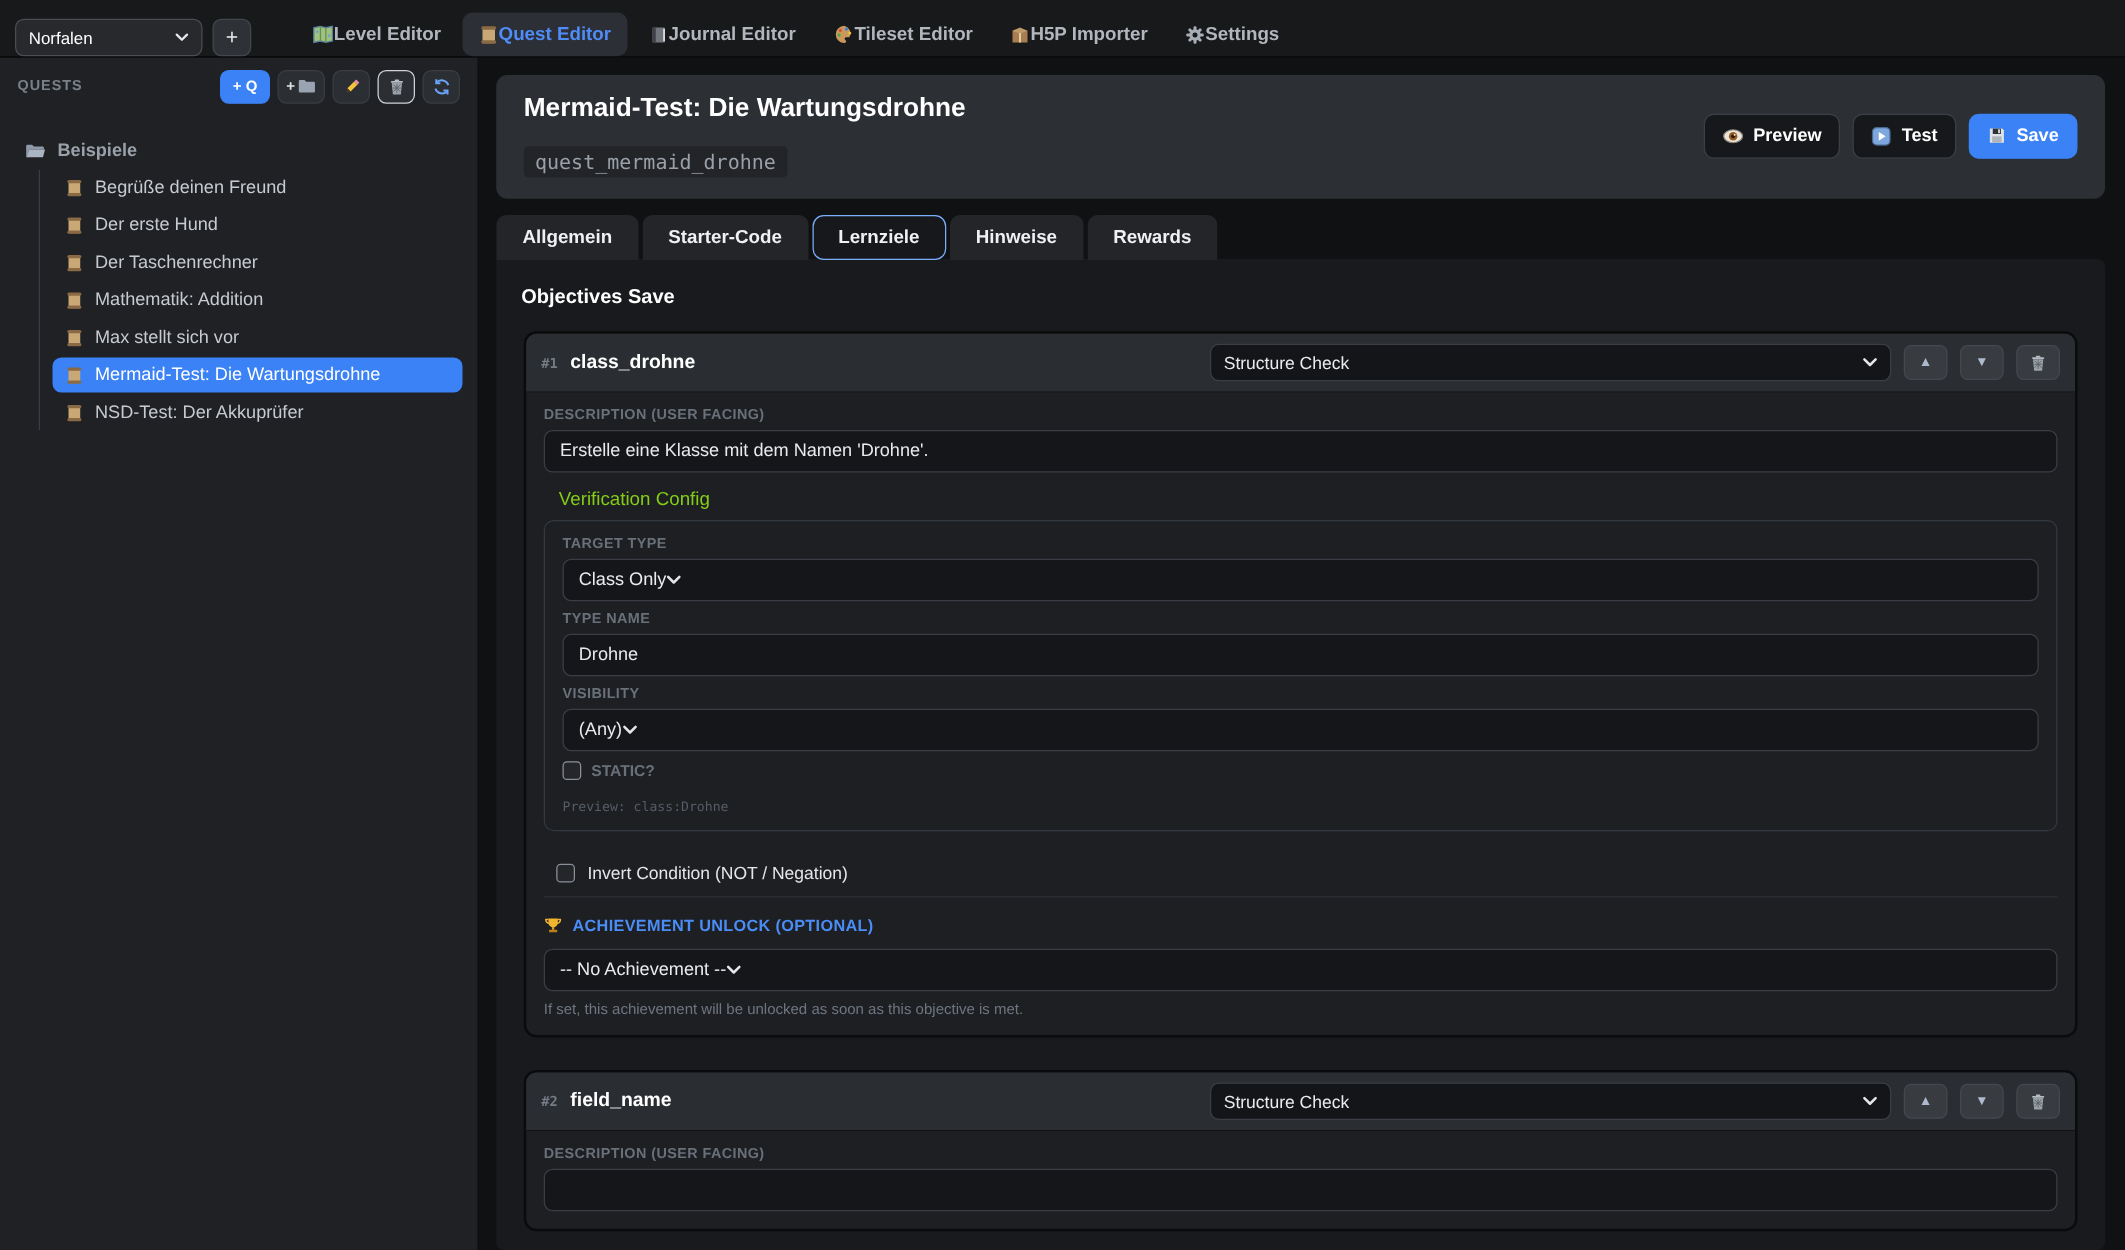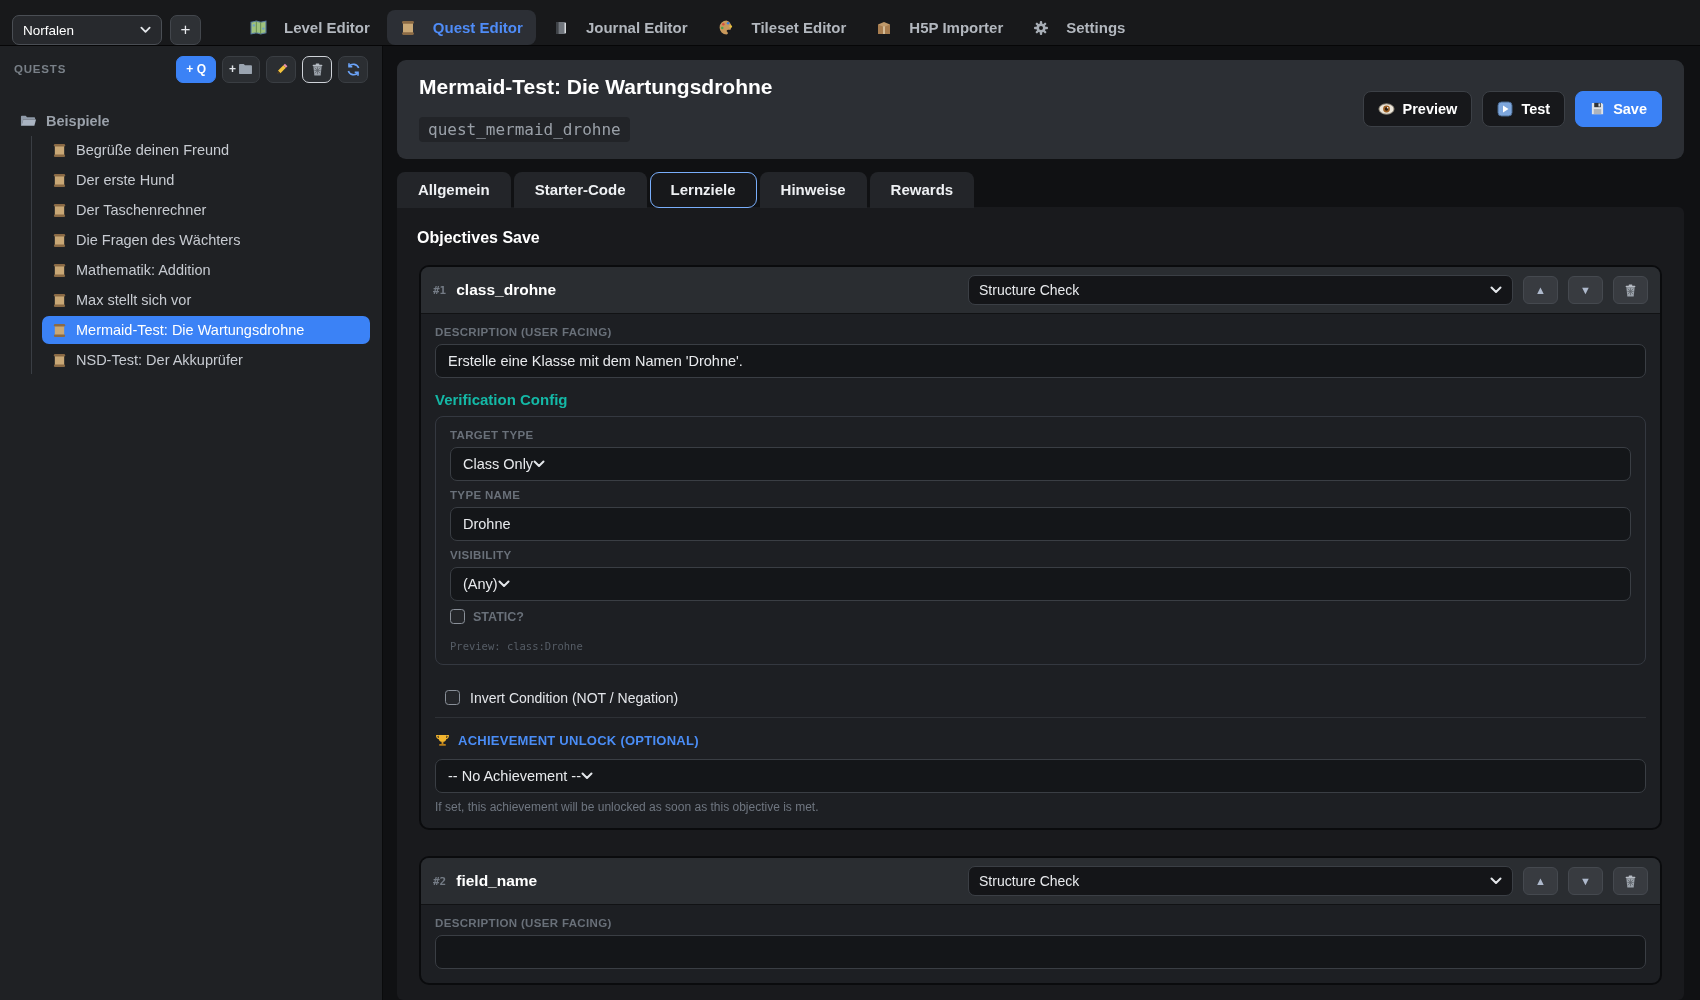--- a/index.html
+++ b/index.html
@@ -8,21 +8,21 @@
   .mono { font-family:"DejaVu Sans Mono", monospace; }
 
   
   .topbar { position:absolute; left:0; top:0; width:1700px; height:46px; background:#18191b;
     border-bottom:1px solid #060607; display:flex; align-items:flex-end; padding:0 12px; gap:8px; z-index:5; }
   .world-select { width:150px; height:30px; background:#27292d; border:1px solid #4a4e54; border-radius:7px;
     display:flex; align-items:center; justify-content:space-between; padding:0 10px; font-size:13.5px; color:#fff; cursor:pointer; }
   .btn-plus { width:31px; height:30px; background:#2e3135; border:1px solid #43474d; border-radius:7px;
     color:#e8eaed; font-size:17px; display:flex; align-items:center; justify-content:center; cursor:pointer; }
   .topnav { display:flex; align-items:center; gap:4px; margin-left:28px; }
-  .topnav-item { display:flex; align-items:center; gap:17px; padding:9px 13px; border-radius:8px;
+  .topnav-item { display:flex; align-items:center; gap:0; padding:9px 13px; border-radius:8px;
     font-size:15px; font-weight:600; color:#b2b7be; cursor:pointer; white-space:nowrap; }
   .topnav-item.active { background:#2c2f35; color:#4f8cf7; }
   .icon { display:inline-flex; align-items:center; justify-content:center; flex:0 0 auto; }
 
   
   .sidebar { position:absolute; left:0; top:46px; width:383px; bottom:0; background:#1f2124;
     border-right:1px solid #0a0b0c; }
   .sidebar-header { height:46px; display:flex; align-items:center; justify-content:space-between; padding:0 14px 0 14px; }
   .sidebar-title { font-size:11.5px; font-weight:700; letter-spacing:.07em; color:#798088; }
   .sidebar-tools { display:flex; align-items:center; gap:6px; }
@@ -68,32 +68,32 @@
   .obj-name { font-size:15.5px; font-weight:700; color:#fff; flex:1 1 auto; }
   .hdr-select { flex:0 0 545px; height:30px; background:#141518; border:1px solid #3b3f45; border-radius:7px;
     display:flex; align-items:center; justify-content:space-between; padding:0 10px; font-size:14px; color:#e9ebee; cursor:pointer; }
   .sq-btn { width:35px; height:28px; background:#383b40; border:1px solid #45494f; border-radius:6px;
     display:flex; align-items:center; justify-content:center; cursor:pointer; color:#aeb9cc; font-size:11px; }
 
   .obj-body { padding:12px 14px 14px; }
   .field-label { font-size:11.5px; font-weight:700; letter-spacing:.03em; color:#697079; margin-bottom:6px; }
   .text-input { width:100%; height:34px; background:#141619; border:1px solid #3a3e44; border-radius:7px;
     color:#e8eaed; font-size:14.5px; padding:0 12px; font-family:"Liberation Sans", sans-serif; outline:none; }
-  .vconfig-heading { font-size:15px; font-weight:700; color:#14b8a6; margin:13px 0 8px; }
+  .vconfig-heading { font-size:15px; font-weight:400; color:#84cc16; margin:13px 12px 8px; }
   .vconfig-box { border:1px solid #343840; border-radius:8px; padding:12px 14px 12px; }
   .fake-select { width:100%; height:34px; background:#141619; border:1px solid #3a3e44; border-radius:7px;
     display:flex; align-items:center; padding:0 12px; font-size:14.5px;
     color:#e9ebee; cursor:pointer; }
   .vfield { margin-bottom:8px; }
   .checkbox { width:15px; height:15px; border:1.5px solid #8a9099; border-radius:3.5px; background:#24262a;
     flex:0 0 auto; cursor:pointer; }
   .static-row { display:flex; align-items:center; gap:8px; margin-top:4px; }
   .static-label { font-size:12.5px; font-weight:700; color:#697079; }
   .preview-text { font-size:10.5px; color:#565d66; margin-top:16px; }
-  .invert-row { display:flex; align-items:flex-start; gap:10px; margin-top:14px; padding:11px 10px;
+  .invert-row { display:flex; align-items:flex-end; gap:10px; margin-top:14px; padding:11px 10px;
     border-bottom:1px solid #2e3136; }
   .invert-label { font-size:14px; color:#e4e6ea; }
   .ach-header { display:flex; align-items:center; gap:8px; margin:15px 0 11px; font-size:13px;
     font-weight:700; letter-spacing:.02em; color:#4a8df6; }
   .ach-helper { font-size:12px; color:#6f7680; margin-top:7px; }
 
   svg { display:block; }
 </style>
 </head>
 <body>
@@ -267,30 +267,20 @@
       </div>
       <div class="tree-item">
         <span class="icon">
             <svg viewBox="0 0 16 16" width="15" height="15">
               <rect x="3" y="1.5" width="10" height="13" rx="1" fill="#c9a876"></rect>
               <rect x="2" y="1" width="12" height="2.8" rx="1.4" fill="#8a6a45"></rect>
               <rect x="2" y="12.2" width="12" height="2.8" rx="1.4" fill="#8a6a45"></rect>
             </svg>
           </span>
         <span>Der Taschenrechner</span>
-      </div>
-      <div class="tree-item">
-        <span class="icon">
-            <svg viewBox="0 0 16 16" width="15" height="15">
-              <rect x="3" y="1.5" width="10" height="13" rx="1" fill="#c9a876"></rect>
-              <rect x="2" y="1" width="12" height="2.8" rx="1.4" fill="#8a6a45"></rect>
-              <rect x="2" y="12.2" width="12" height="2.8" rx="1.4" fill="#8a6a45"></rect>
-            </svg>
-          </span>
-        <span>Die Fragen des Wächters</span>
       </div>
       <div class="tree-item">
         <span class="icon">
             <svg viewBox="0 0 16 16" width="15" height="15">
               <rect x="3" y="1.5" width="10" height="13" rx="1" fill="#c9a876"></rect>
               <rect x="2" y="1" width="12" height="2.8" rx="1.4" fill="#8a6a45"></rect>
               <rect x="2" y="12.2" width="12" height="2.8" rx="1.4" fill="#8a6a45"></rect>
             </svg>
           </span>
         <span>Mathematik: Addition</span>

